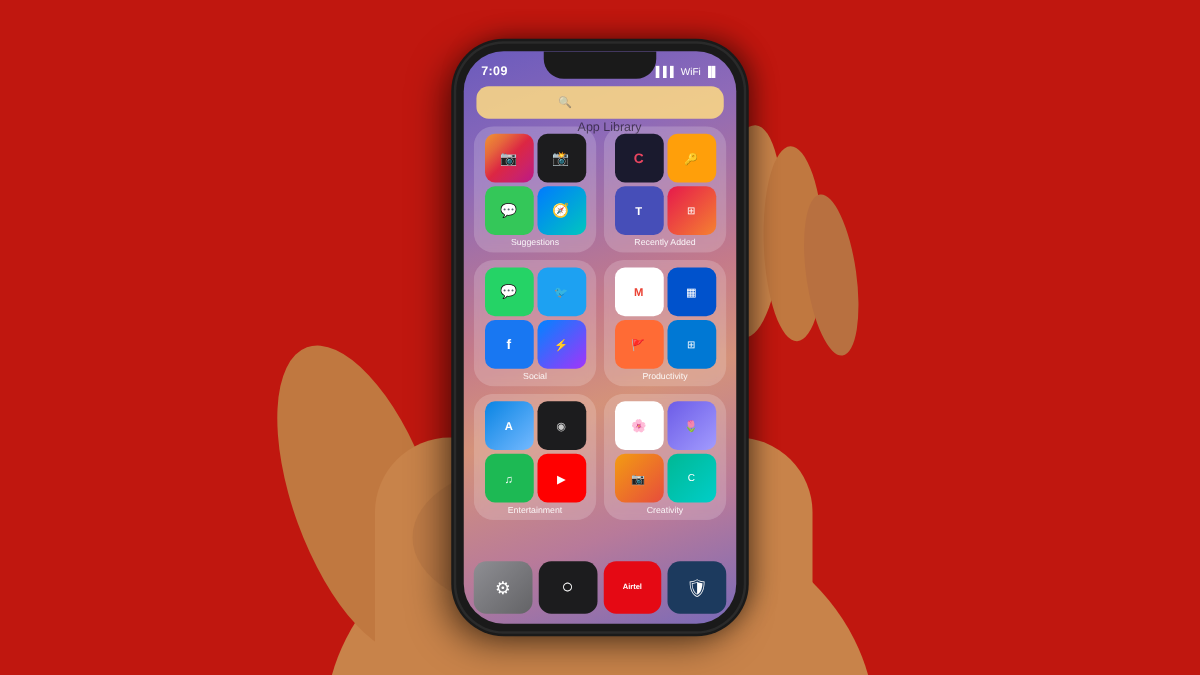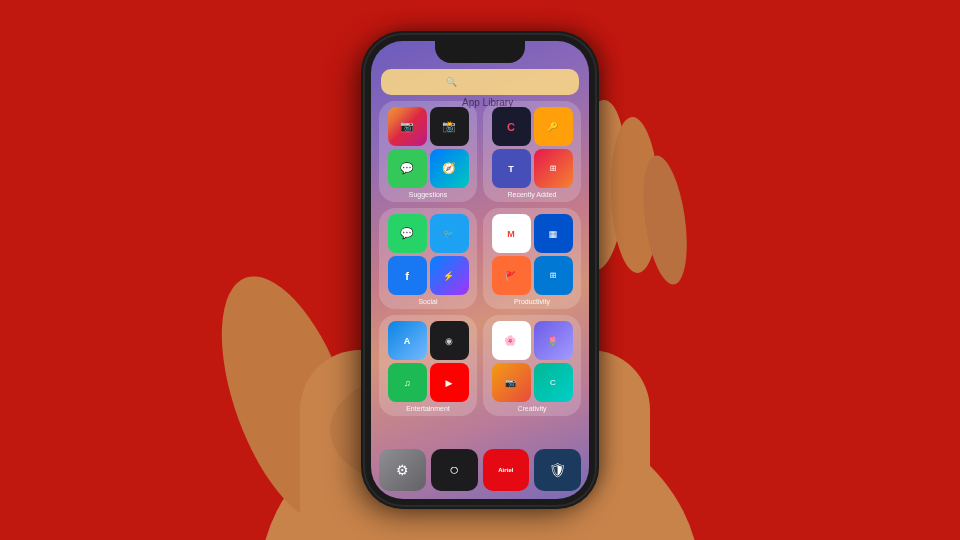--- a/index.html
+++ b/index.html
@@ -257,20 +257,28 @@
     <ellipse cx="430" cy="430" rx="100" ry="60" fill="#b07040" opacity="0.4"></ellipse>
   </svg>
 
   <div class="phone-wrapper" style="position:relative;z-index:10;">
     <div class="phone">
 
       <div class="phone-screen">
 
         <div class="notch"></div>
 
+        <div class="status-bar">
+          <span class="status-time">7:09</span>
+          <div class="status-icons">
+            <span>▌▌▌</span>
+            <span>WiFi</span>
+            <span>▐▌</span>
+          </div>
+        </div>
 
         <div class="search-bar">
           <span class="search-icon">🔍</span>
           <span class="search-text">App Library</span>
         </div>
 
         <div class="app-grid">
 
           <div class="app-folder">
             <div class="folder-apps">

